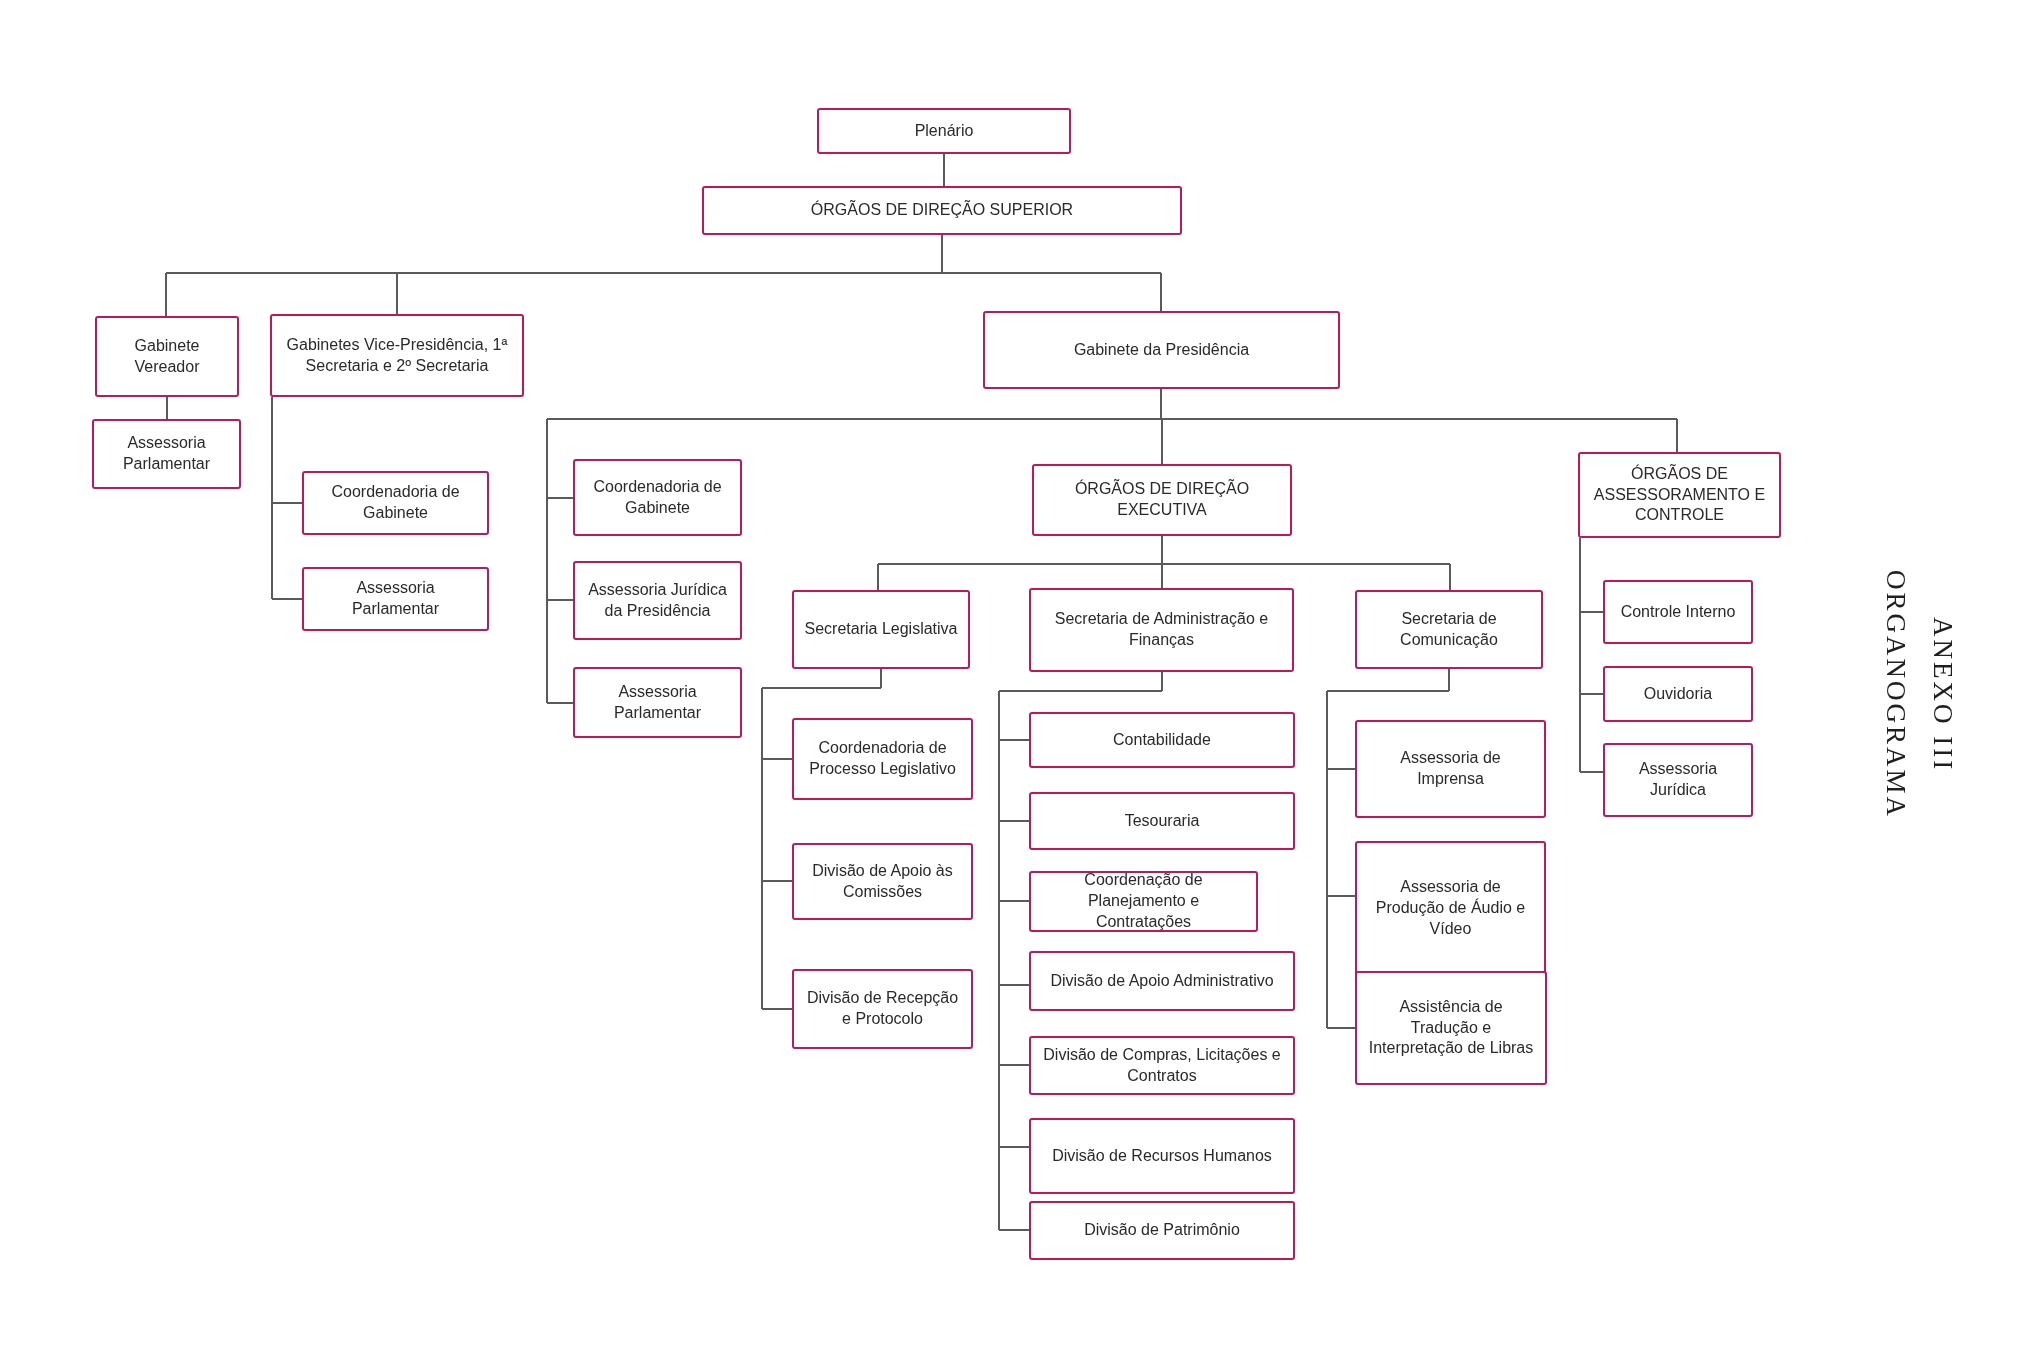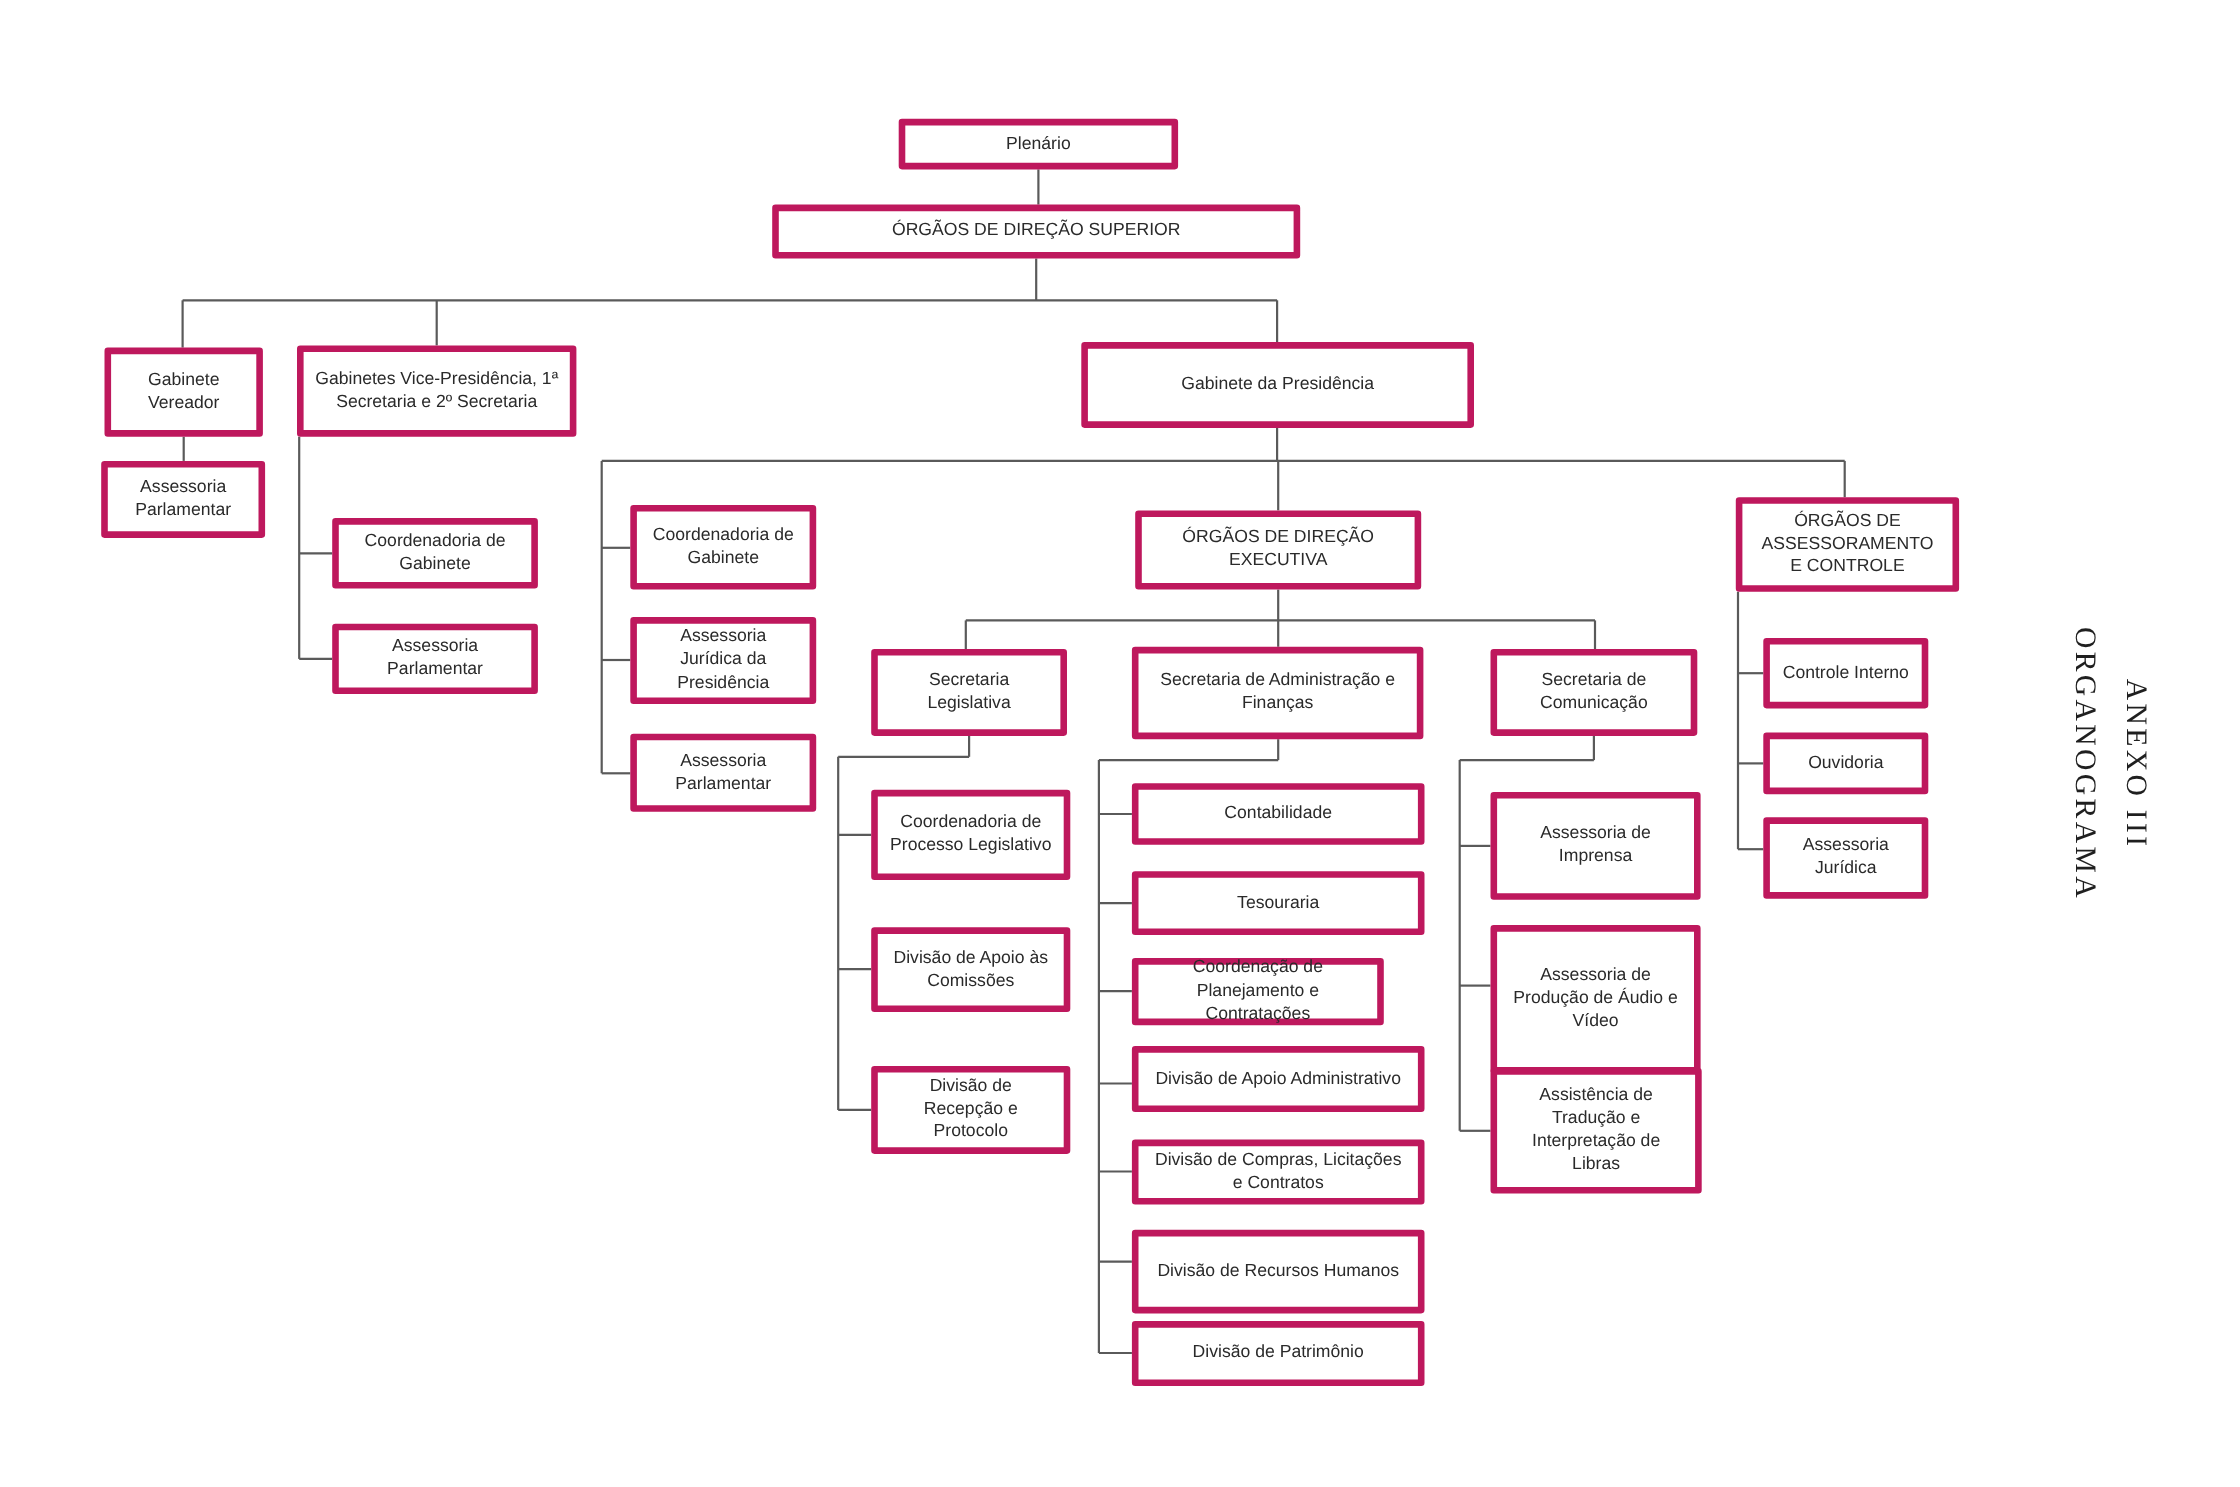--- a/index.html
+++ b/index.html
@@ -12,21 +12,21 @@
     font-family:"Liberation Sans", sans-serif;
     overflow:hidden;
   }
   .wires { position:absolute; left:0; top:0; }
   .node {
     position:absolute;
     display:flex;
     align-items:center;
     justify-content:center;
     text-align:center;
-    border:6px solid #be185d;
+    border:2px solid #be185d;
     border-radius:3px;
     background:#ffffff;
     color:#2a2a2a;
     font-size:16px;
     line-height:1.3;
     padding:4px 10px;
     z-index:2;
   }
   .side-title {
     position:absolute;

